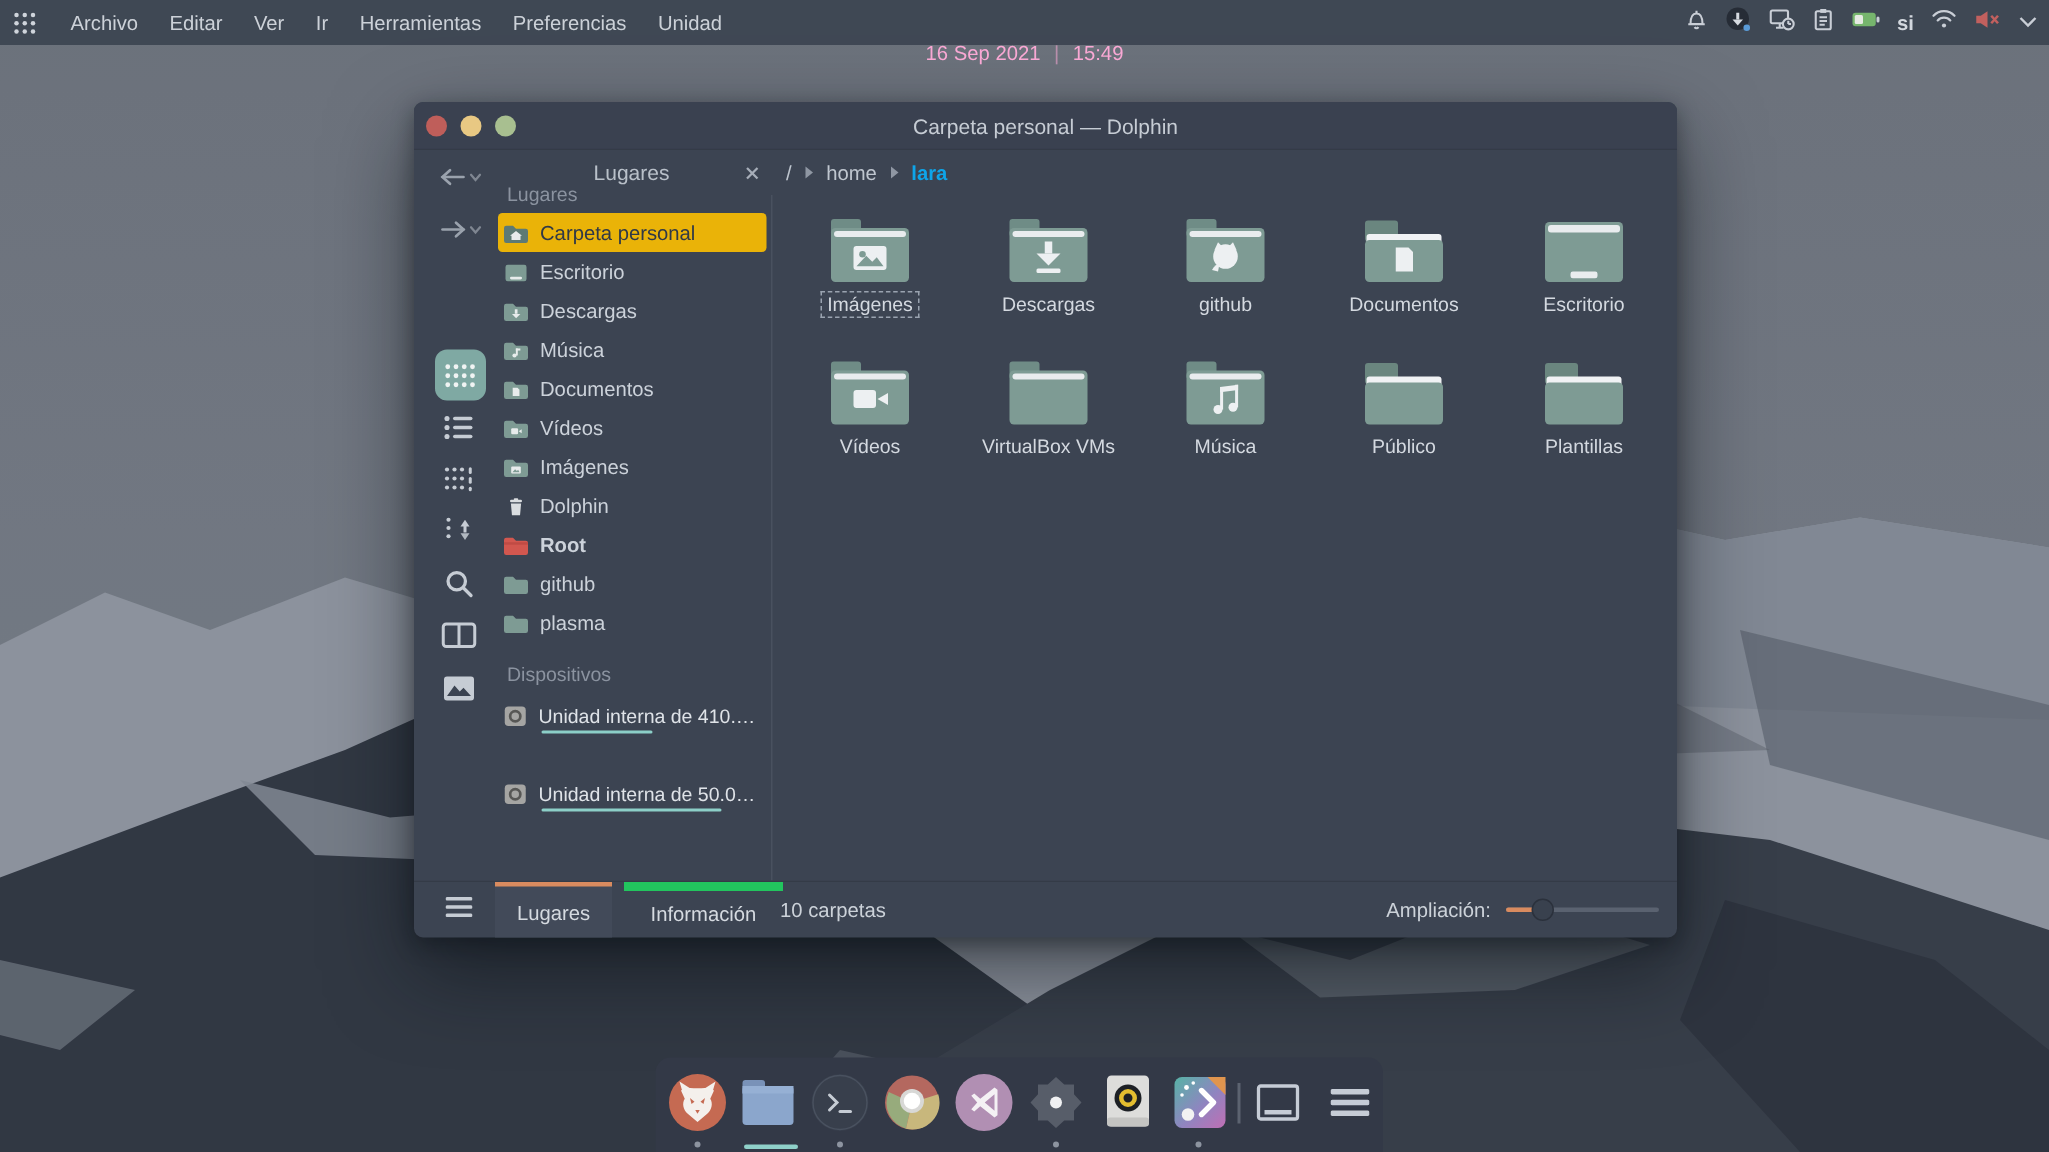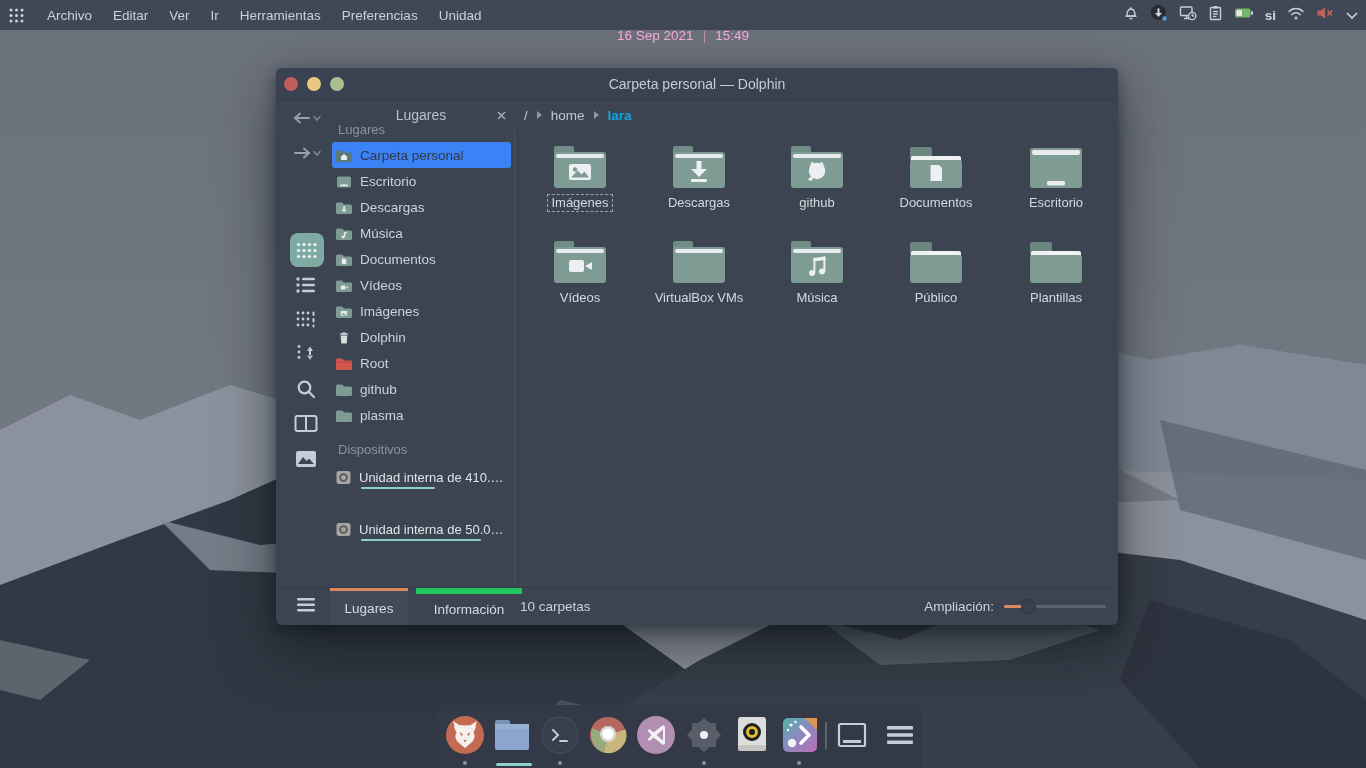--- a/index.html
+++ b/index.html
@@ -38,21 +38,21 @@
   #breadcrumb .last { color:#0ea5e9; font-weight:bold; }
   .tri-r { width:0; height:0; border-left:5px solid #8f97a3; border-top:4px solid transparent; border-bottom:4px solid transparent; }
 
   
   .gut { left:12px; width:36px; display:flex; justify-content:center; }
   #vt-active { left:14px; top:165px; width:34px; height:34px; background:#7fa9a3; border-radius:8px; display:flex; align-items:center; justify-content:center; }
 
   
   .sect { left:62px; width:170px; font-size:13px; color:#8b93a0; }
   .p-item { left:56px; width:179px; height:26px; display:flex; align-items:center; gap:7px; padding-left:3px; border-radius:3px; font-size:13.5px; color:#ccd2da; }
-  .p-item.selected { background:#3b82f6; color:#303947; }
+  .p-item.selected { background:#eab308; color:#303947; }
   .p-item .lbl { white-space:nowrap; overflow:hidden; }
   .dev-item { position:relative; }
   .dev-bar { position:absolute; left:29px; bottom:1px; height:2px; background:#8ccfc8; border-radius:1px; }
 
   #splitter { left:238px; top:62px; width:1px; height:457px; background:#49515f; }
 
   
   #mainview { left:240px; top:62px; width:602px; height:457px; }
   .tile { position:absolute; width:112px; text-align:center; }
   .tile svg { display:block; margin:0 auto; }
@@ -375,21 +375,21 @@
     <span class="lbl">Imágenes</span>
   </div>
   <div class="abs p-item" style="top:256px;">
     <svg width="18" height="15" viewBox="0 0 18 15">
         <rect x="5" y="3.2" width="8" height="1.6" rx=".8" fill="#dadde0"></rect>
         <rect x="7.5" y="2.2" width="3" height="1.4" rx=".7" fill="#dadde0"></rect>
         <path d="M5.6,5.6 H12.4 L11.7,13.5 H6.3 Z" fill="#dadde0"></path>
       </svg>
     <span class="lbl">Dolphin</span>
   </div>
-  <div class="abs p-item" style="top:282px;">
+  <div class="abs p-item" style="top:282px;font-weight:bold;">
     <svg width="18" height="15" viewBox="0 0 18 15">
         <path d="M1,4 Q1,2.5 2.5,2.5 H7 L9,4.5 H15.5 Q17,4.5 17,6 V12.5 Q17,14 15.5,14 H2.5 Q1,14 1,12.5 Z" fill="#d2574f"></path>
         <rect x="1" y="5.5" width="16" height="1.6" fill="#c04b44"></rect>
       </svg>
     <span class="lbl">Root</span>
   </div>
   <div class="abs p-item" style="top:308px;">
     <svg width="18" height="15" viewBox="0 0 18 15">
         <path d="M1,4 Q1,2.5 2.5,2.5 H7 L9,4.5 H15.5 Q17,4.5 17,6 V12.5 Q17,14 15.5,14 H2.5 Q1,14 1,12.5 Z" fill="#7e9b94"></path>
       </svg>

